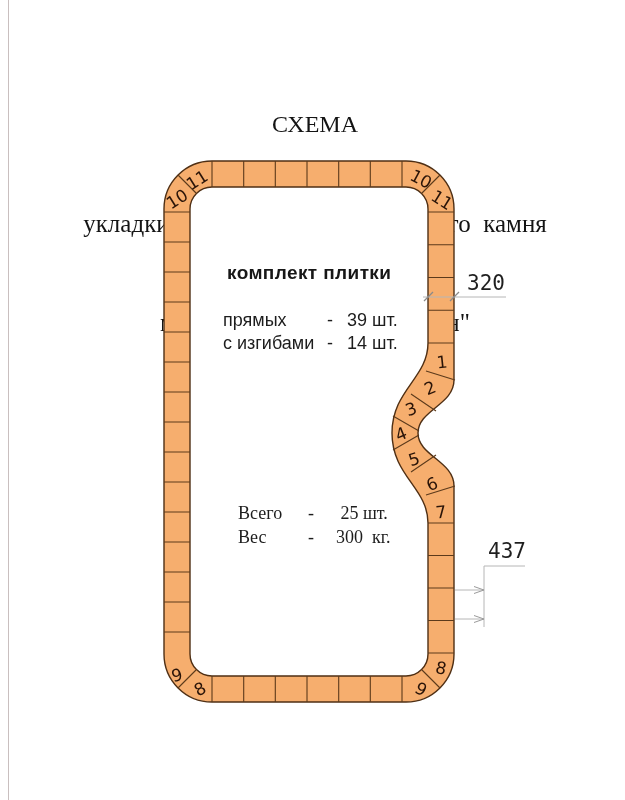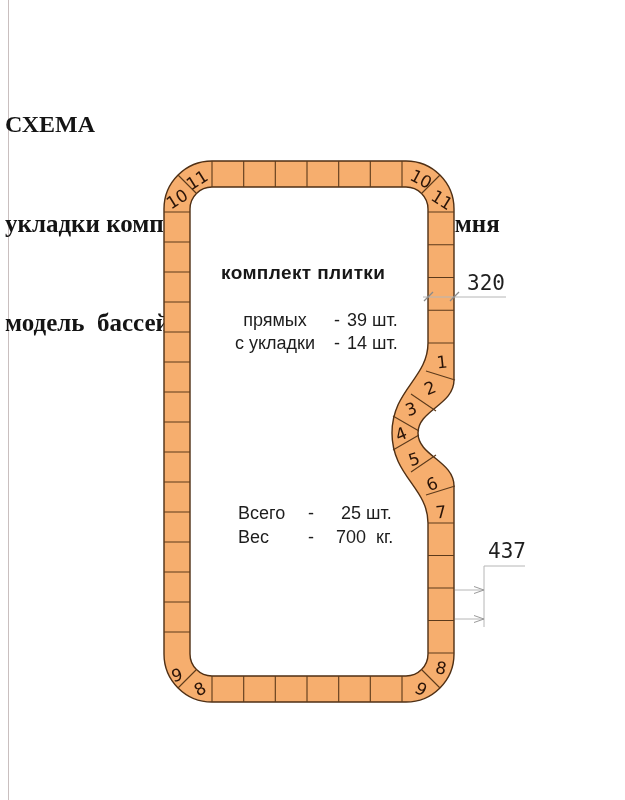--- a/index.html
+++ b/index.html
@@ -7,23 +7,23 @@
     width:625px;height:800px;position:relative;background:#ffffff;
     font-family:"Liberation Sans",sans-serif;overflow:hidden;
   }
   .page-edge{
     position:absolute;left:8px;top:0;width:1px;height:800px;
     background:#c9bfbf;
   }
   
   .title-block{
     position:absolute;left:5px;top:42px;width:620px;
-    color:#141414;
+    text-align:center;color:#141414;
     font-family:"Liberation Serif",serif;
-    white-space:pre;line-height:33px;font-weight:bold;
+    white-space:pre;line-height:33px;
   }
   .title-line1{font-size:24px;}
   .title-line2,.title-line3{font-size:25px;}
   
   svg.diagram{position:absolute;left:0;top:0;}
   .band-outer{fill:#F6AE6E;stroke:#4F2F14;stroke-width:1.4;}
   .band-inner{fill:#ffffff;stroke:#4F2F14;stroke-width:1.4;}
   .joints{fill:none;stroke:#5C3A1B;stroke-width:1.1;}
   .tnum{
     font-family:"DejaVu Sans",sans-serif;font-size:17px;fill:#2A1408;
@@ -31,28 +31,28 @@
   }
   .dim-line{fill:none;stroke:#b6b6b6;stroke-width:1;}
   .dim-tick{fill:none;stroke:#8a8a8a;stroke-width:1.3;}
   .dim-arrow{fill:none;stroke:#9a9a9a;stroke-width:1;}
   .dim-text{
     font-family:"DejaVu Sans Mono",monospace;font-size:21px;fill:#1f1f1f;
     text-anchor:middle;
   }
   
   .kit-heading{
-    position:absolute;left:221px;top:262px;width:170px;
+    position:absolute;left:227px;top:262px;width:170px;
     font-size:19px;font-weight:bold;color:#171717;letter-spacing:.4px;
     white-space:pre;
   }
   .kit-rows{position:absolute;left:223px;top:309px;color:#1d1d1d;font-size:18px;}
-  .kit-rows .krow{display:grid;grid-template-columns:104px 20px auto;line-height:23px;white-space:pre;text-align:center;}
+  .kit-rows .krow{display:grid;grid-template-columns:104px 20px auto;line-height:23px;white-space:pre;}
   .tot-rows{position:absolute;left:238px;top:502px;color:#1d1d1d;font-size:18px;}
-  .tot-rows .krow{display:grid;grid-template-columns:70px 28px auto;line-height:23.5px;white-space:pre;}
+  .tot-rows .krow{display:grid;grid-template-columns:70px 28px auto;line-height:23.5px;white-space:pre;font-family:Liberation Serif, serif;}
 </style>
 </head>
 <body>
 
 <div class="page-edge"></div>
 
 <div class="title-block">
   <div class="title-line1">СХЕМА</div>
   <div class="title-line2">укладки композитного   бордюрного  камня</div>
   <div class="title-line3">модель  бассейна  "Авиньон"</div>
@@ -128,24 +128,24 @@
   </g>
 </svg>
 
 <div class="kit-heading">комплект плитки</div>
 
 <div class="kit-rows">
   <div class="krow">
     <span>прямых</span><span>-</span><span>39 шт.</span>
   </div>
   <div class="krow">
-    <span>с укладки</span><span>-</span><span>14 шт.</span>
+    <span>с изгибами</span><span>-</span><span>14 шт.</span>
   </div>
 </div>
 
 <div class="tot-rows">
   <div class="krow">
     <span>Всего</span><span>-</span><span> 25 шт.</span>
   </div>
   <div class="krow">
-    <span>Вес</span><span>-</span><span>700  кг.</span>
+    <span>Вес</span><span>-</span><span>300  кг.</span>
   </div>
 </div>
 
 </body></html>

